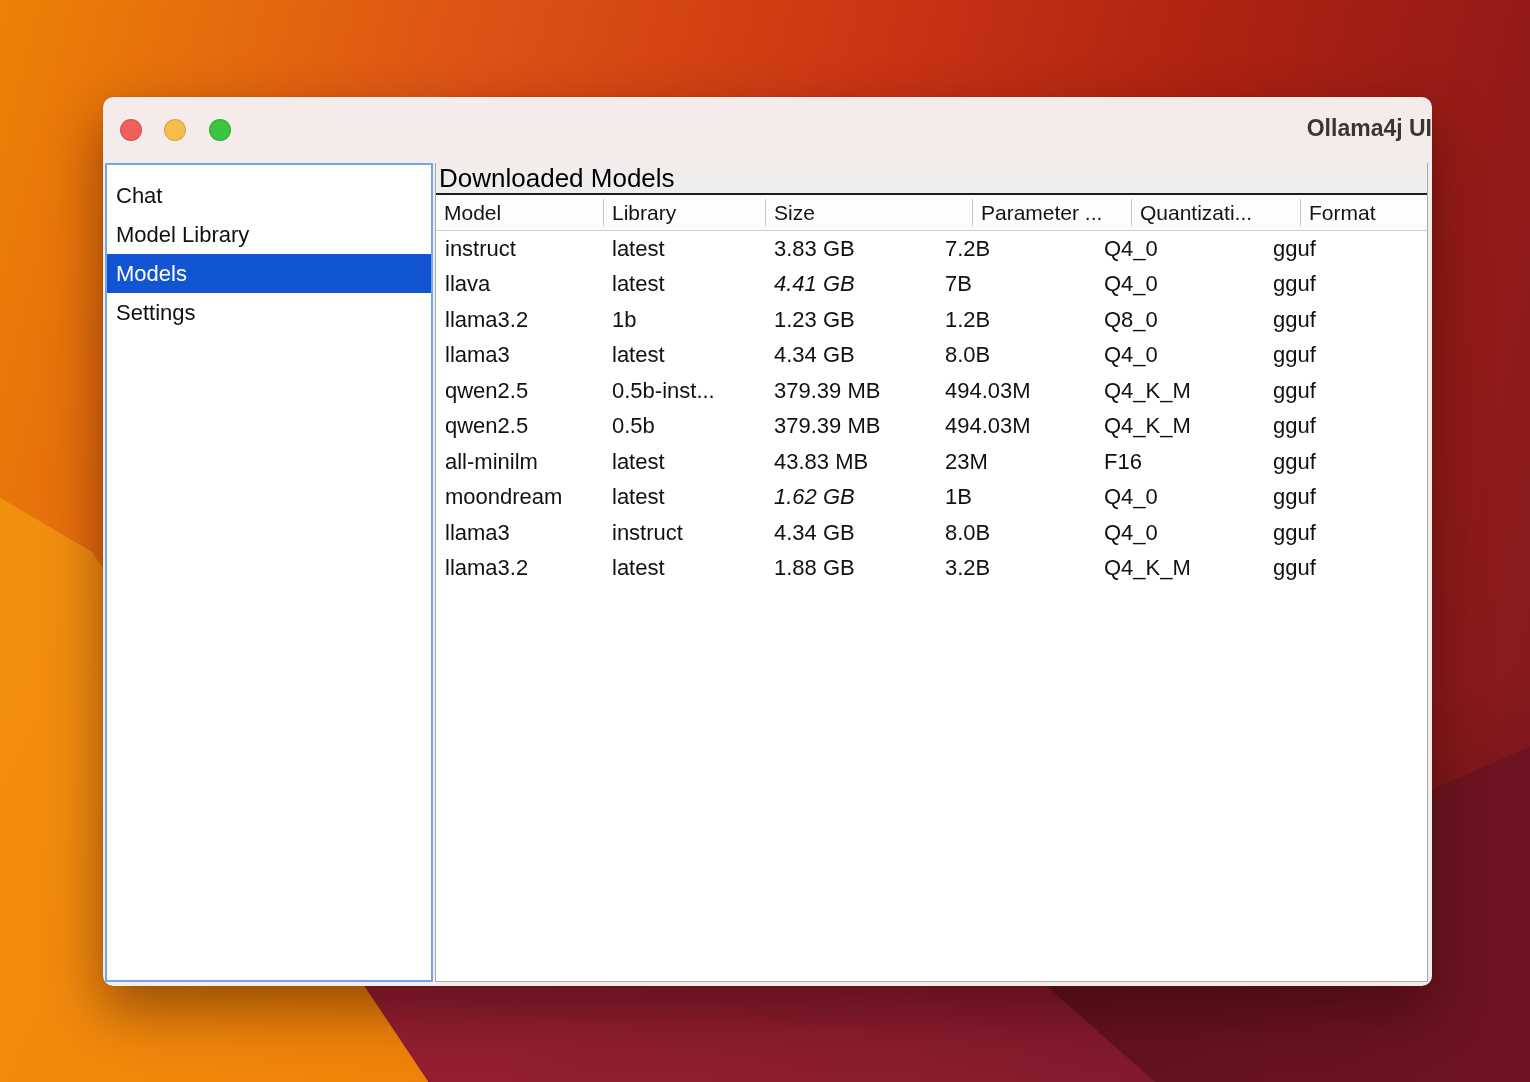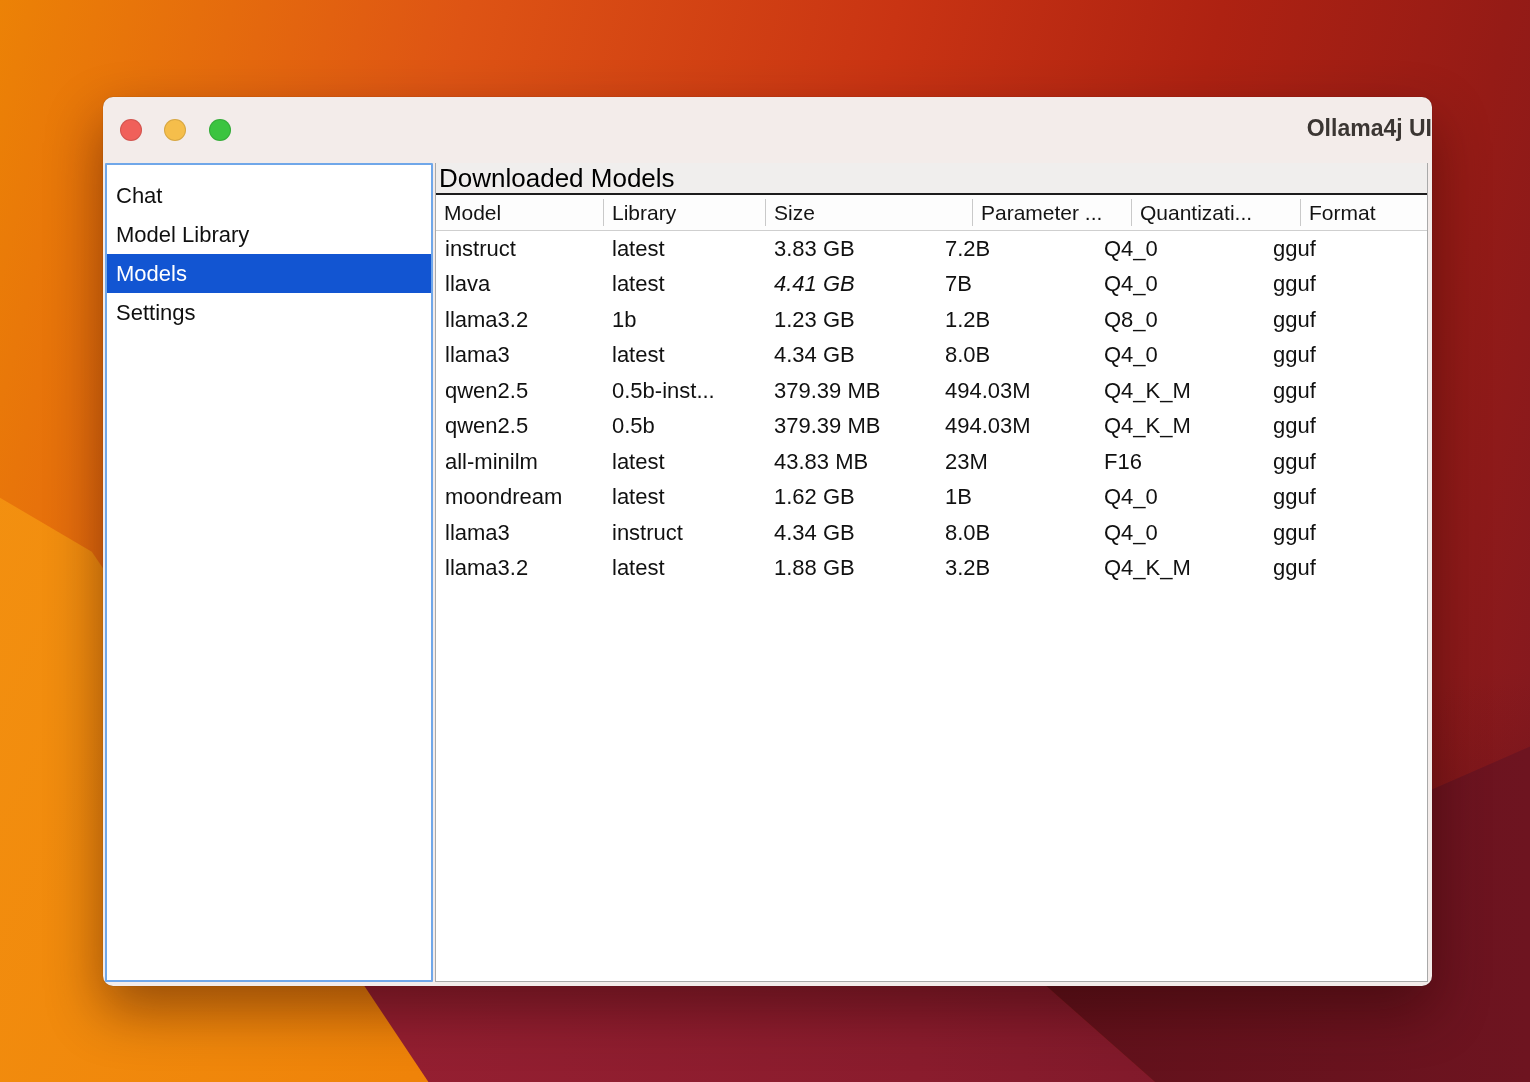--- a/index.html
+++ b/index.html
@@ -171,21 +171,21 @@
             <div class="td" style="width: 167px;">all-minilm</div>
             <div class="td" style="width: 162px;">latest</div>
             <div class="td" style="width: 171px;">43.83 MB</div>
             <div class="td" style="width: 159px;">23M</div>
             <div class="td" style="width: 169px;">F16</div>
             <div class="td" style="width: 166px;">gguf</div>
           </div>
           <div class="tr">
             <div class="td" style="width: 167px;">moondream</div>
             <div class="td" style="width: 162px;">latest</div>
-            <div class="td" style="width: 171px;">1.62 GB</div>
+            <div class="td" style="width: 171px; font-style: italic;">1.62 GB</div>
             <div class="td" style="width: 159px;">1B</div>
             <div class="td" style="width: 169px;">Q4_0</div>
             <div class="td" style="width: 166px;">gguf</div>
           </div>
           <div class="tr">
             <div class="td" style="width: 167px;">llama3</div>
             <div class="td" style="width: 162px;">instruct</div>
             <div class="td" style="width: 171px;">4.34 GB</div>
             <div class="td" style="width: 159px;">8.0B</div>
             <div class="td" style="width: 169px;">Q4_0</div>

